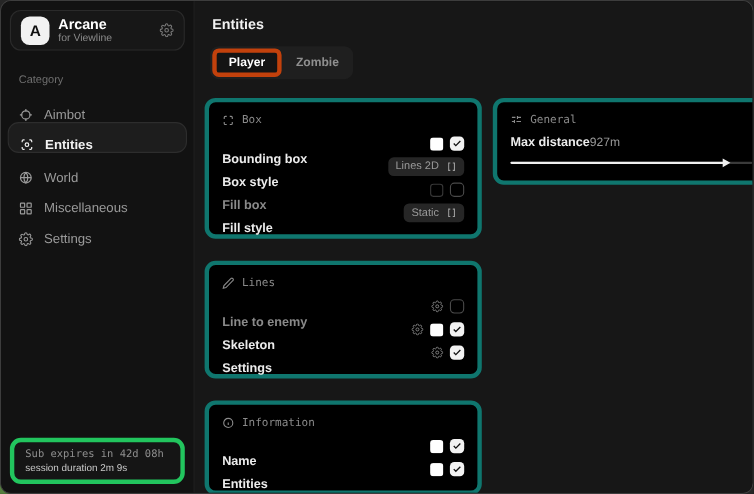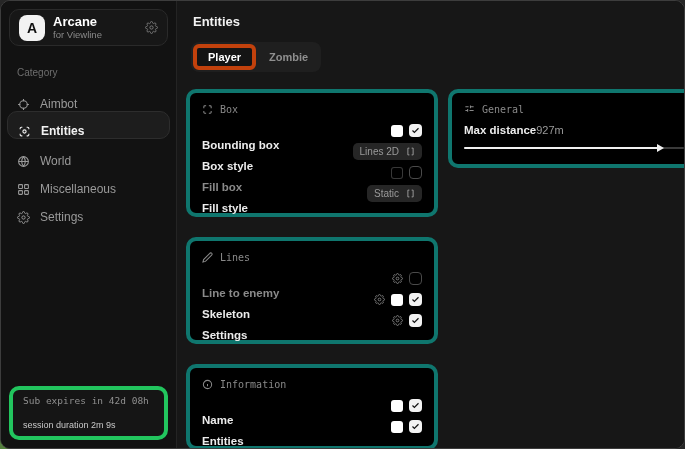--- a/index.html
+++ b/index.html
@@ -27,21 +27,21 @@
   .nav { display:flex; flex-direction:column; }
   .nav-item { height:28px; display:flex; align-items:flex-end; gap:10px; padding-left:16px;
               color:#9a9a9a; font-size:12px; cursor:default; }
   .nav-item .nav-ico { display:flex; color:inherit; }
   .nav-item.active { margin:0 6px 1px 6px; padding-left:10px; background:#1d1d1d;
                      border:1px solid #2d2d2d; border-radius:10px; color:#f2f2f2; font-weight:600; }
 
   .side-footer { margin:auto 8px 8px 8px; border:4px solid #22c55e; background:#151515;
                  border-radius:10px; padding:5px 10px 6px 10px; }
   .foot1 { font-family:"DejaVu Sans Mono", monospace; font-size:9.5px; color:#8f8f8f; white-space:nowrap; }
-  .foot2 { font-size:9px; color:#c9c9c9; margin-top:14px; }
+  .foot2 { font-size:9px; color:#c9c9c9; margin-top:2px; }
 
   
   .main { flex:1; background:#171717; padding:13px 10px 0 9px; }
   .main-title { font-size:13px; font-weight:bold; color:#f2f2f2; margin-left:7px; }
   .tabs { display:inline-flex; align-items:center; background:#1f1f1f; border-radius:8px;
           padding:2px; gap:2px; margin:13px 0 0 5px; }
   .tab { font-size:11px; padding:3px 11px; border-radius:6px; color:#8f8f8f; cursor:default;font-weight:bold; }
   .tab.active { background:#141414; border:4px solid #c2410c; color:#ffffff; font-weight:700; }
 
   .columns { display:flex; gap:10px; margin-top:17px; align-items:flex-start; }

